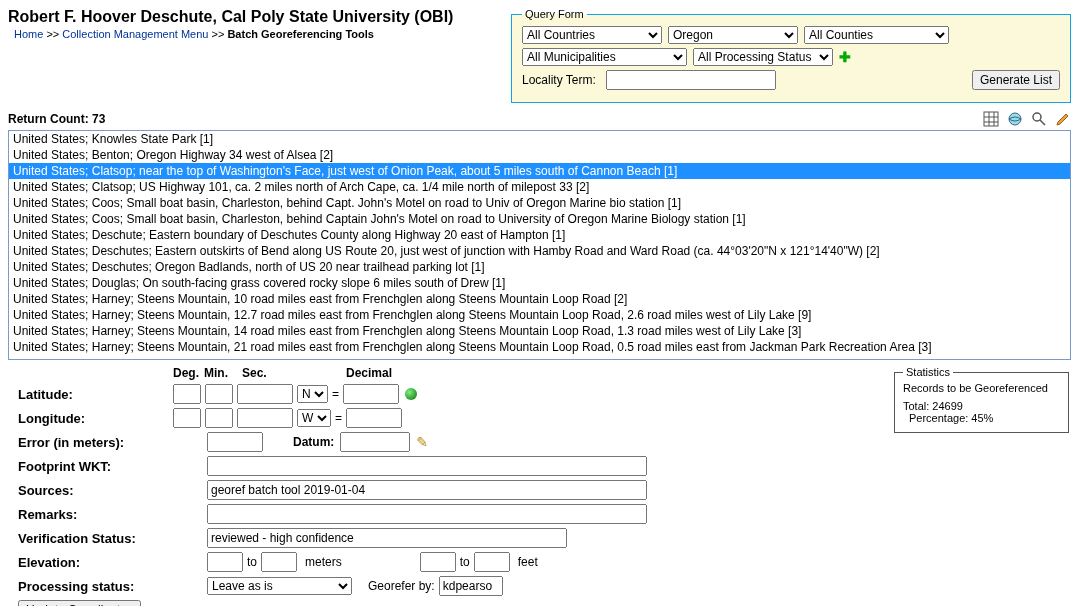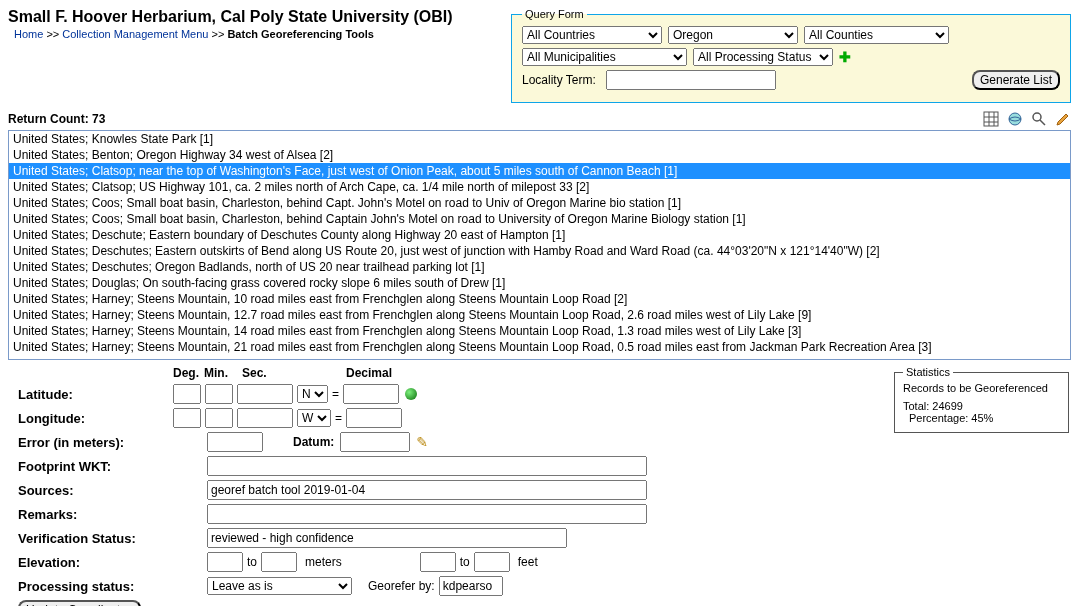--- a/index.html
+++ b/index.html
@@ -32,28 +32,28 @@
 .colhdr { font-weight: bold; font-size: 12px; display: inline-block; }
 .small-in { width: 28px; }
 .med-in { width: 56px; }
 .long-in { width: 440px; }
 .eq { margin: 0 4px; }
 .globe { width: 12px; height: 12px; background: radial-gradient(circle at 35% 35%, #7cf07c, #0a6b0a); border-radius: 50%; display: inline-block; margin-left: 6px; }
 fieldset.stats { border: 1px solid #555; margin-left: auto; font-size: 11px; padding: 4px 8px 8px 8px; width: 175px; }
 fieldset.stats legend { font-size: 11px; padding: 0 3px; }
 .pencil { color: #b8860b; cursor: pointer; margin-left: 6px; font-size: 14px; }
 input[type=text] { font-size: 12px; padding: 1px 2px; }
-button, input[type=button] { font-size: 12px; border-radius: 8px; }
+button, input[type=button] { font-size: 12px; }
 </style>
 </head>
 <body>
 
 <div class="header-row">
   <div class="title-block">
-    <h1 class="title">Small F. Hoover Herbarium, Cal Poly State University (OBI)</h1>
+    <h1 class="title">Robert F. Hoover Deschute, Cal Poly State University (OBI)</h1>
     <div class="breadcrumb">
       <a href="#">Home</a> &gt;&gt;
       <a href="#">Collection Management Menu</a> &gt;&gt;
       <b>Batch Georeferencing Tools</b>
     </div>
   </div>
   <fieldset class="query">
     <legend>Query Form</legend>
     <div class="qrow">
       <select style="width:140px"><option>All Countries</option></select>

